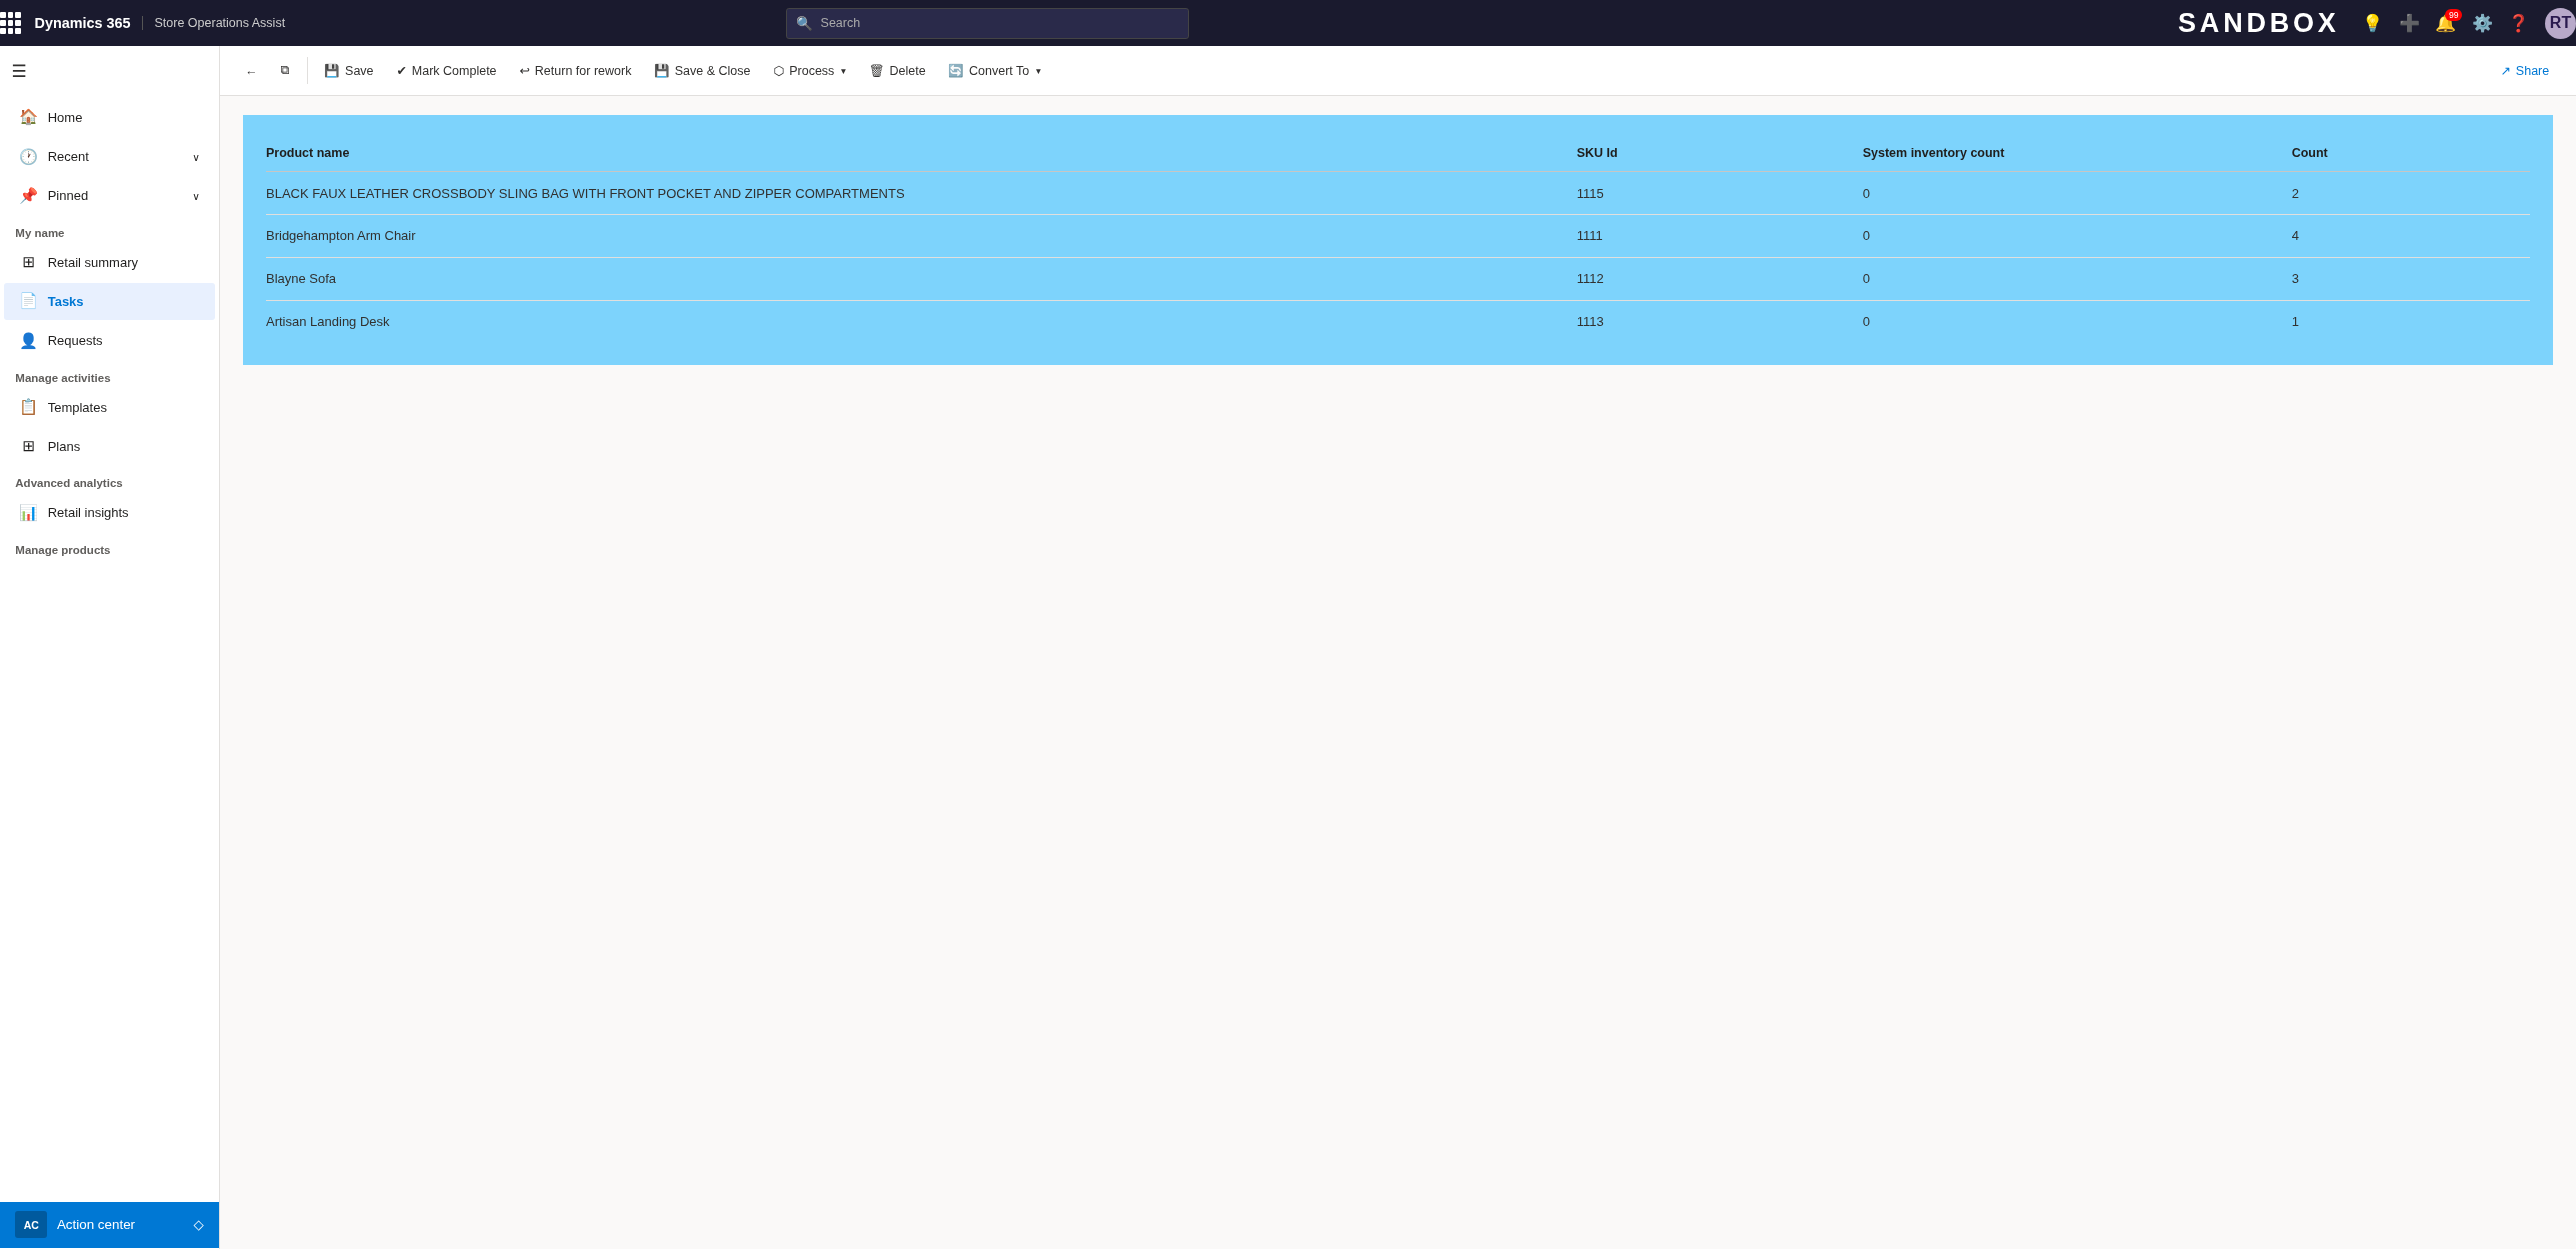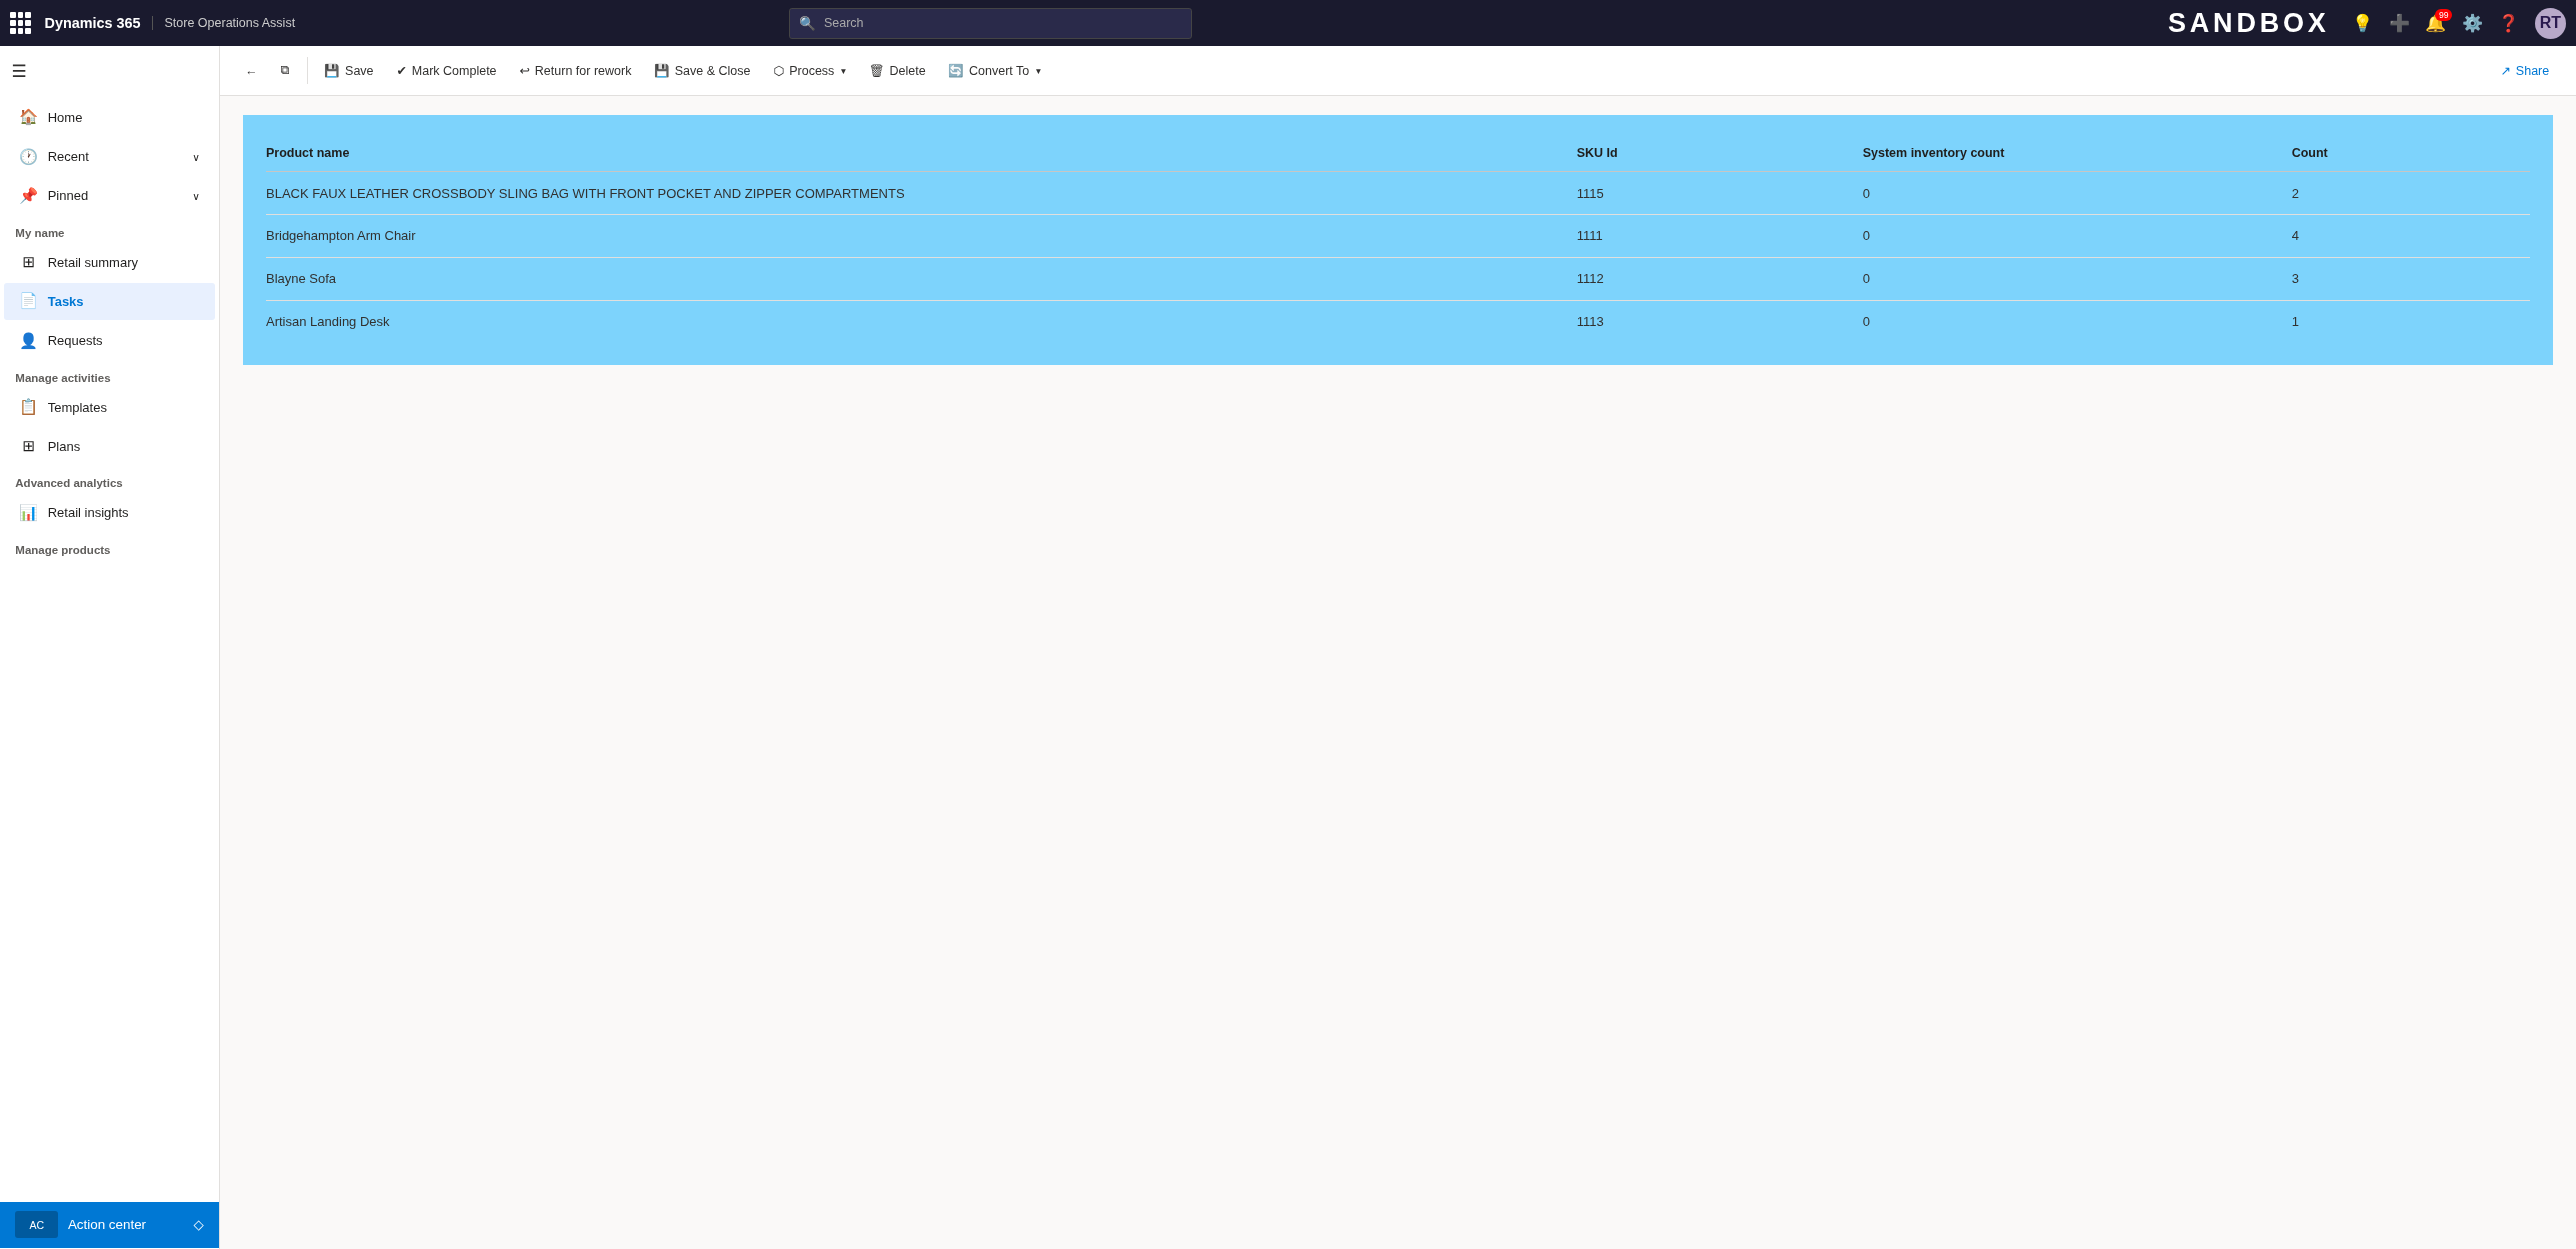--- a/index.html
+++ b/index.html
@@ -1,20 +1,20 @@
 <!DOCTYPE html>
 <html><head>
   <meta charset="utf-8">
   <style>
     * { box-sizing: border-box; margin: 0; padding: 0; }
     body { font-family: 'Segoe UI', sans-serif; font-size: 13.4px; background: #f3f2f1; color: #201f1e; height: 100vh; overflow: hidden; }
 
     
     .top-nav {
-      display: flex; align-items: center; background: #1a1a2e; height: 46px; padding: 0 10px; gap: 11.5px; position: relative;
+      display: flex; align-items: center; background: #1a1a2e; height: 46px; padding: 0 0; gap: 11.5px; position: relative;
     }
     .top-nav-grid { display: grid; grid-template-columns: 23px; cursor: pointer; }
     .grid-icon { display: grid; grid-template-columns: repeat(3,5.8px); grid-template-rows: repeat(3,5.8px); gap: 1.9px; }
     .grid-dot { width: 5.8px; height: 5.8px; background: white; border-radius: 1px; }
     .app-title { color: white; font-weight: 700; font-size: 14.4px; white-space: nowrap; }
     .app-subtitle { color: #ccc; font-size: 12.5px; white-space: nowrap; border-left: 1px solid #555; padding-left: 11.5px; }
     .search-bar {
       flex: 1; max-width: 403px; margin: 0 auto;
       background: #2a2a4a; border: 1px solid #444; border-radius: 2.9px;
       display: flex; align-items: center; padding: 0 9.6px; height: 31px; gap: 7.7px;
@@ -82,21 +82,21 @@
     .data-table tr:last-child td { border-bottom: none; }
     .col-product { width: 55%; }
     .col-sku { width: 12%; }
     .col-sic { width: 18%; }
     .col-count { width: 10%; }
 
     
     .action-center-item {
       background: #0078d4; display: flex; align-items: center; gap: 9.6px; padding: 9.6px 15.3px; cursor: pointer; color: white; margin: 1px 0;
     }
-    .ac-avatar { width: 43px; height: 27px; border-radius: 2.9px; background: #005a9e; display: flex; align-items: center; justify-content: center; font-size: 10.5px; font-weight: 400; flex-shrink: 0; }
+    .ac-avatar { width: 32px; height: 27px; border-radius: 2.9px; background: #005a9e; display: flex; align-items: center; justify-content: center; font-size: 10.5px; font-weight: 700; flex-shrink: 0; }
 
     .title-saved { font-size: 13.4px; color: #605e5c; font-weight: 400; }
   </style>
 </head>
 <body>
 
 <div class="top-nav">
   <div class="top-nav-grid">
     <div class="grid-icon">
       <div class="grid-dot"></div>

